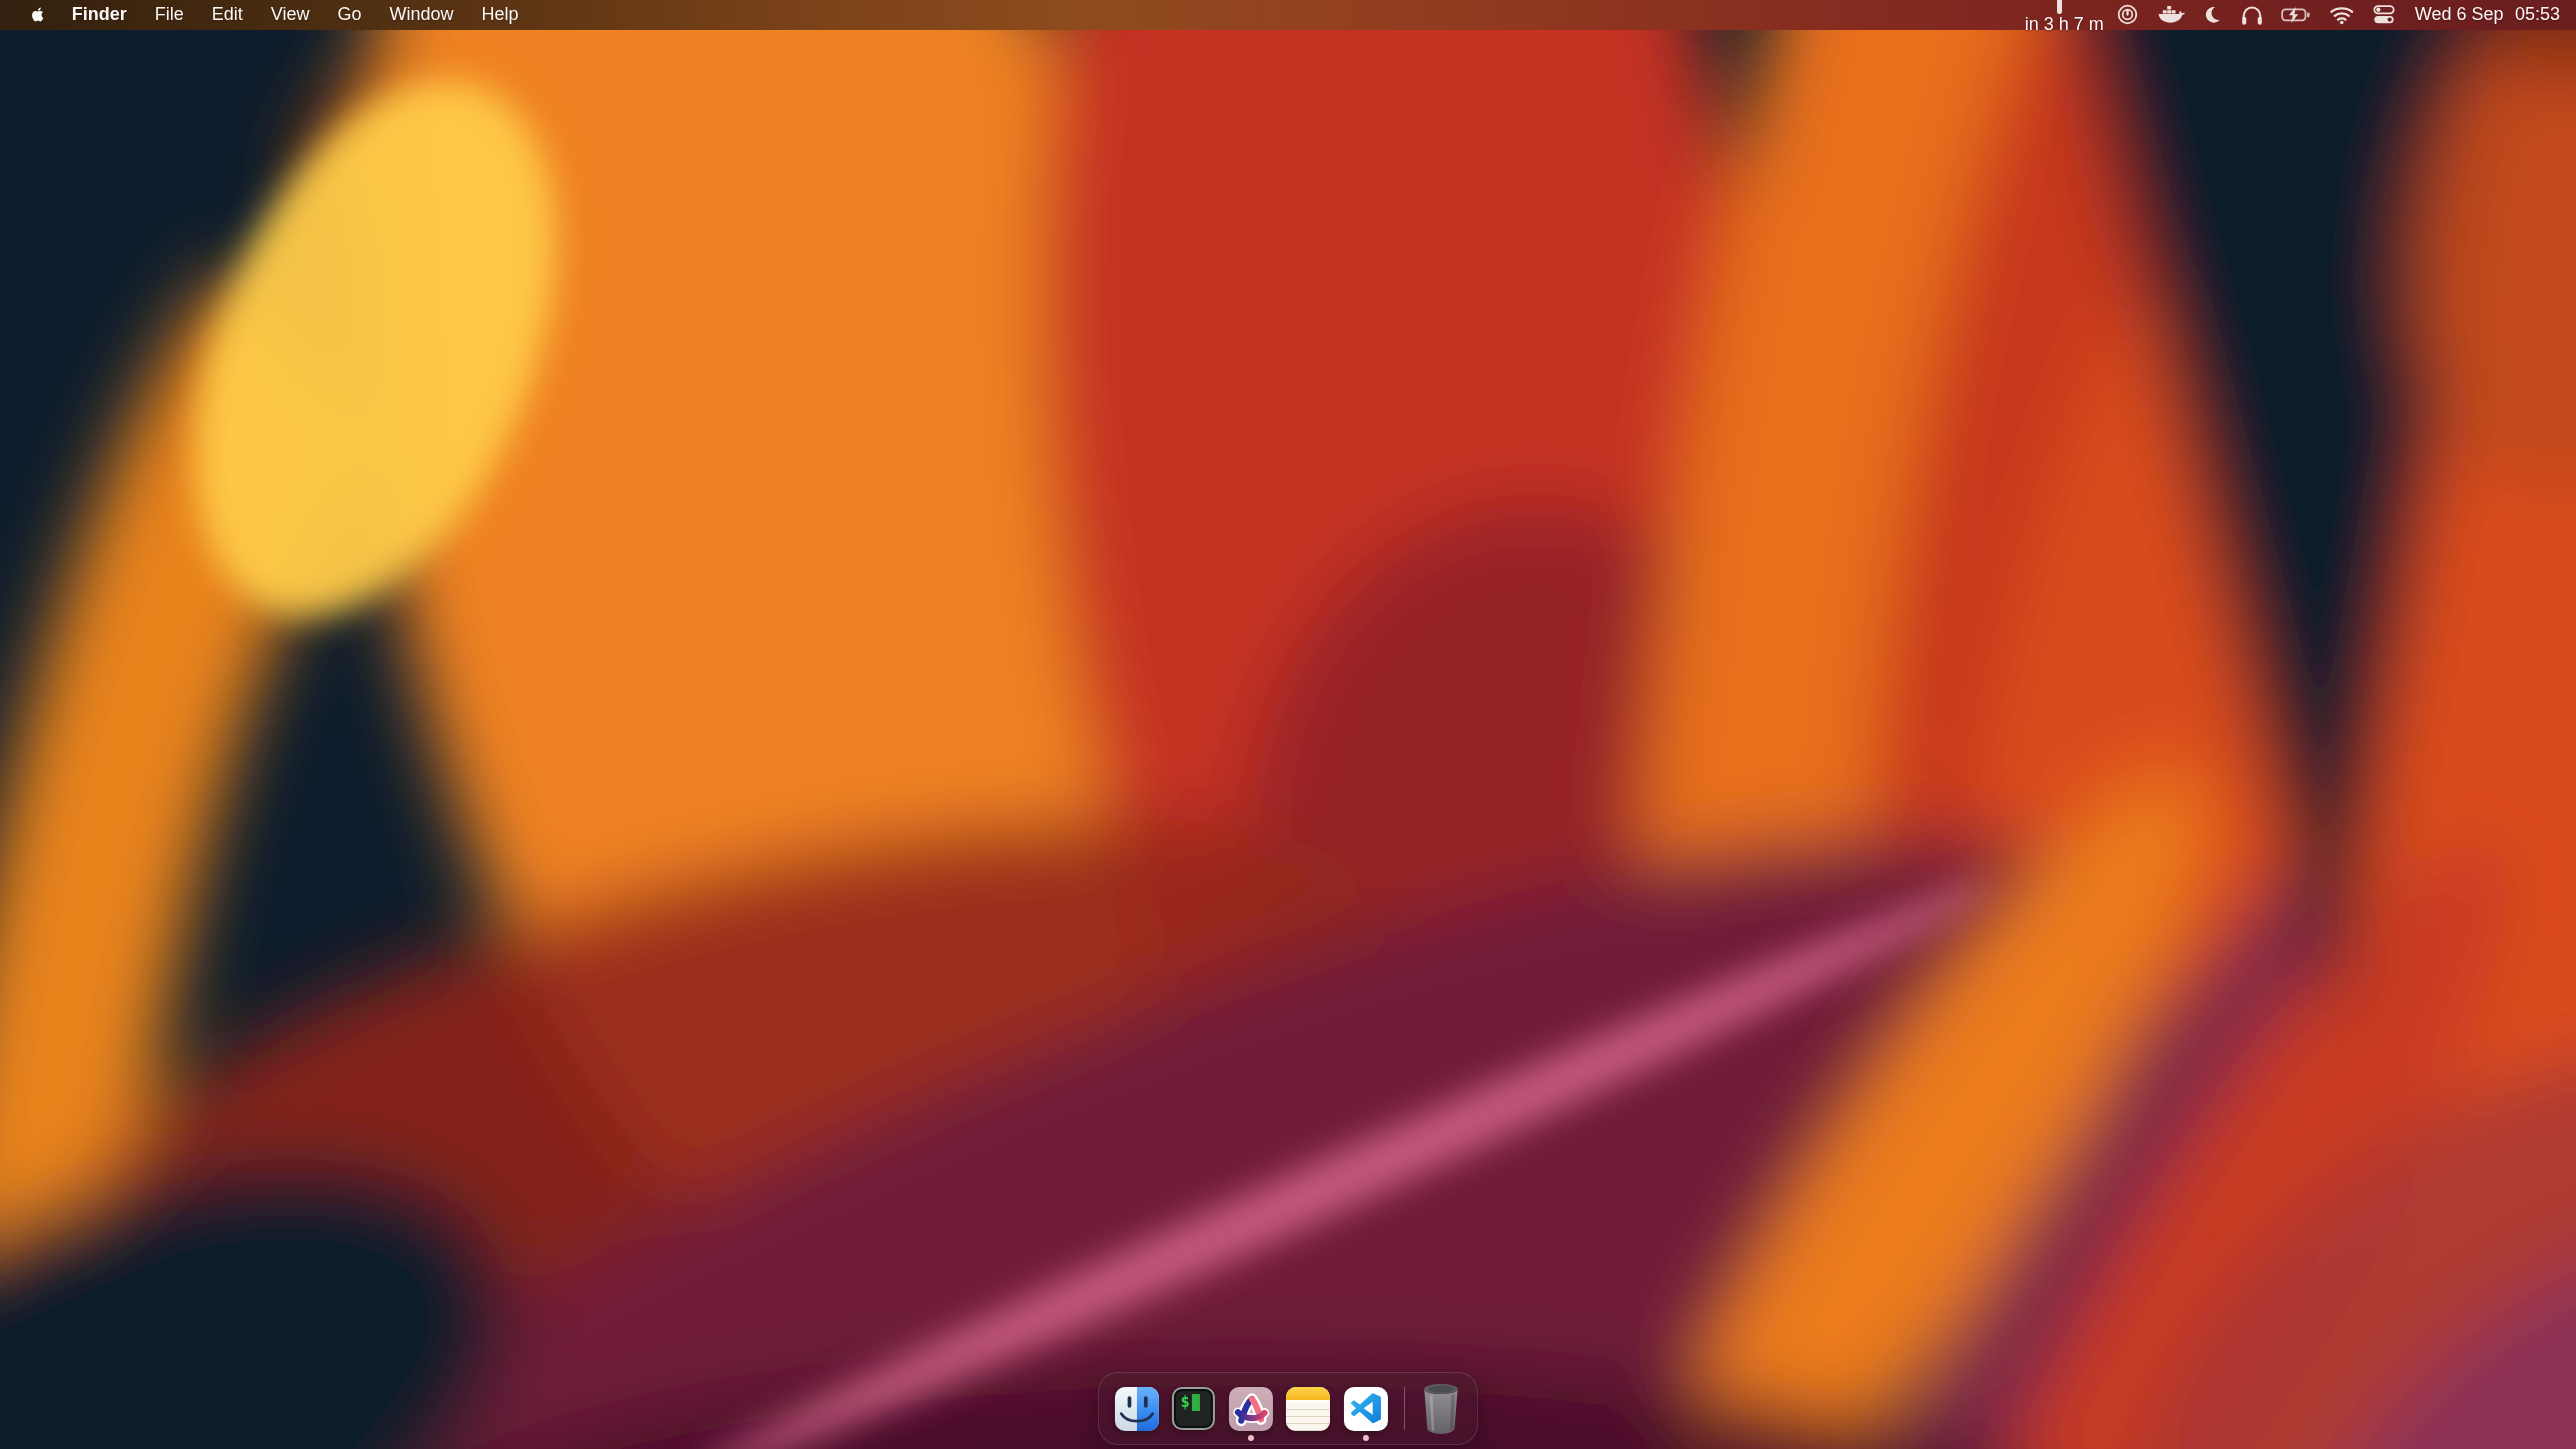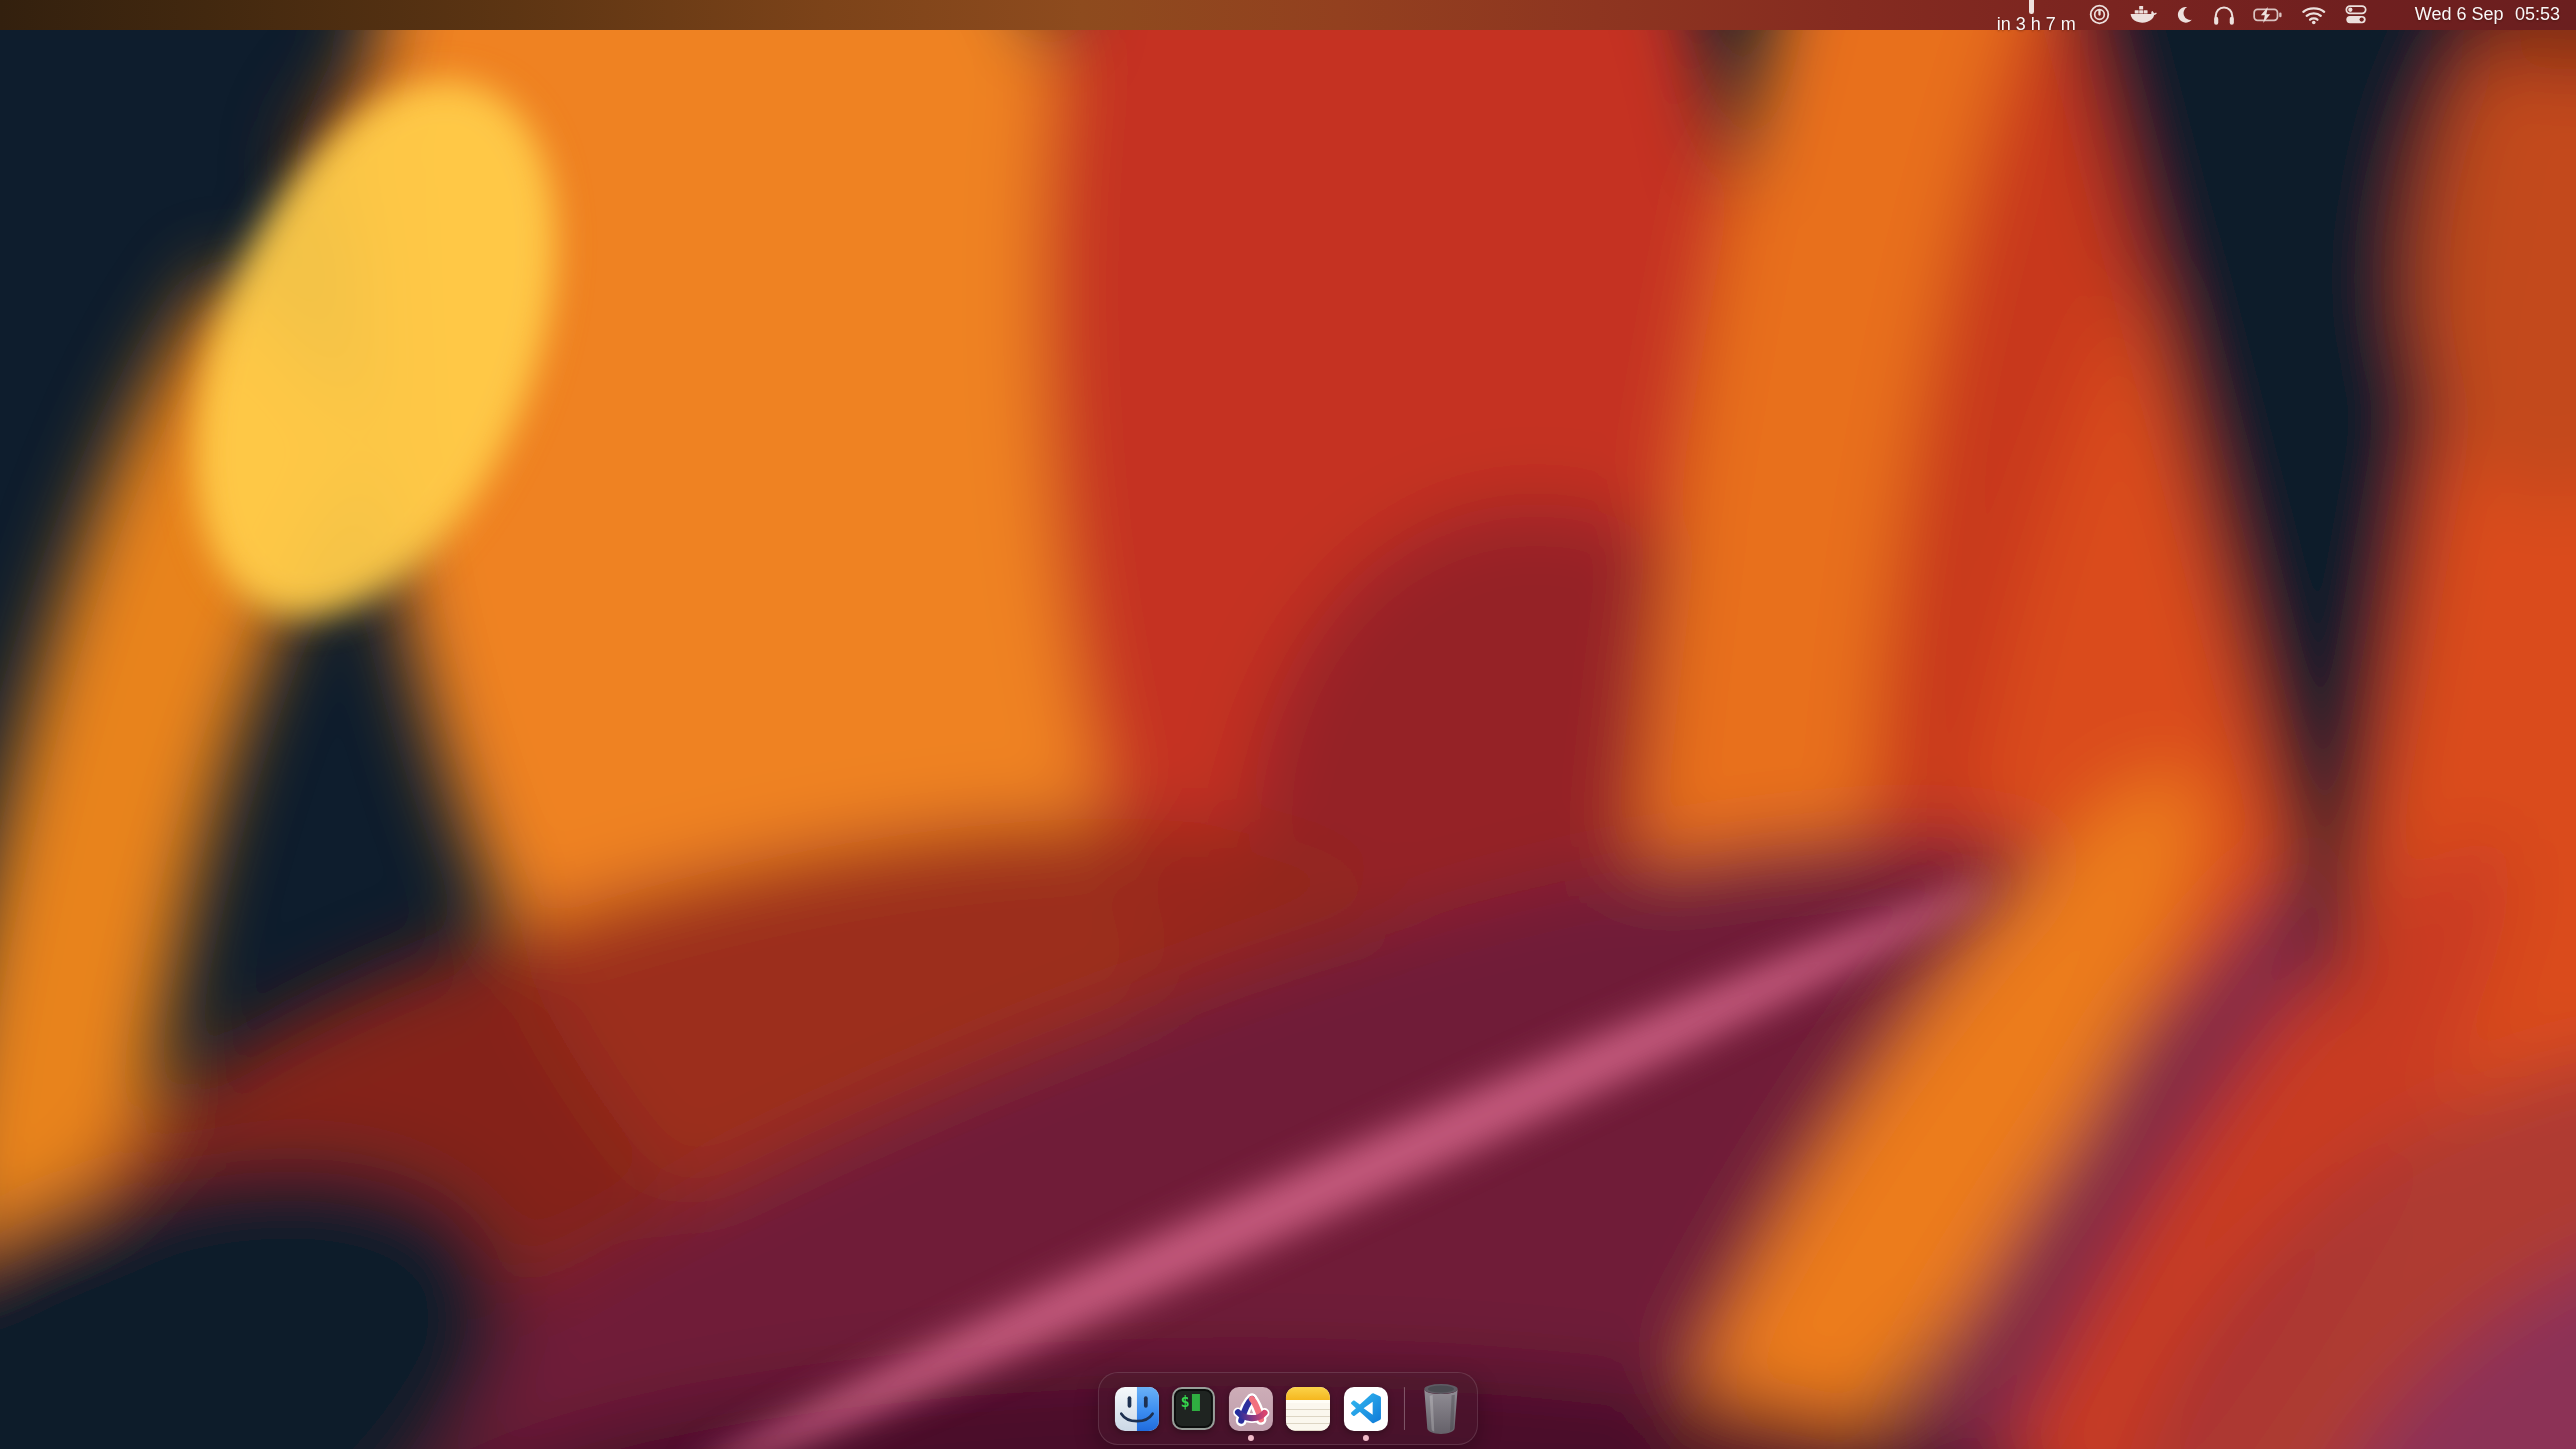--- a/index.html
+++ b/index.html
@@ -23,21 +23,21 @@
   .apple-menu svg{display:block;opacity:.97;}
   .mitem{font-size:18px;padding:0 14px;height:100%;display:flex;align-items:center;cursor:default;}
   .mitem.app-name{font-weight:700;}
   .menu-right{margin-left:auto;display:flex;align-items:center;height:100%;padding-right:16px;}
   .sicon{display:flex;align-items:center;margin:0 8.7px;height:100%;}
   .sicon svg{display:block;opacity:.93;}
   .timer-group{display:flex;align-items:center;margin-right:4px;flex-direction:column;}
   .timer-bar{width:4.7px;height:19.5px;border-radius:2.3px;background:#f6ebe8;opacity:.95;margin-right:8.7px;}
   .timer-label{font-size:18px;}
   .clock{display:flex;align-items:center;margin-left:10px;font-size:18px;}
-  .clock .date{margin-right:11.4px;margin-left:28px;}
+  .clock .date{margin-right:11.4px;}
 
   
   .dock{
     position:absolute;bottom:4px;left:50%;transform:translateX(-50%);z-index:10;
     height:71px;border-radius:20px;display:flex;align-items:center;padding:0 9.4px;
     background:rgba(70,27,46,.40);
     border:1.3px solid rgba(255,255,255,.13);
     box-shadow:0 8px 23px rgba(0,0,0,.28);
   }
   .tile{width:44px;height:44px;border-radius:10px;margin:0 6.7px;position:relative;
@@ -127,20 +127,37 @@
     </g>
     <g filter="url(#b28)">
 
       <ellipse cx="560" cy="520" rx="235" ry="420" fill="#ffcb4a" opacity="0.95" transform="rotate(22 560 520)"></ellipse>
 
       <ellipse cx="2000" cy="1760" rx="1060" ry="40" fill="#dd6b90" opacity="0.8" transform="rotate(-24.5 2000 1760)"></ellipse>
     </g>
   </svg>
 
   <div class="menubar">
+    <div class="menu-left">
+      <div class="apple-menu">
+        <span>
+          <svg width="19" height="19" viewBox="0 0 24 24" fill="#ffffff">
+            <path d="M17.05 12.54c-.03-2.23 1.82-3.3 1.9-3.35-1.04-1.52-2.65-1.73-3.22-1.75-1.37-.14-2.67.8-3.36.8-.69 0-1.76-.78-2.9-.76-1.49.02-2.86.87-3.63 2.2-1.55 2.69-.4 6.67 1.11 8.85.74 1.07 1.62 2.27 2.77 2.23 1.11-.04 1.53-.72 2.87-.72 1.34 0 1.72.72 2.89.7 1.2-.02 1.95-1.09 2.68-2.16.84-1.24 1.19-2.44 1.21-2.5-.03-.01-2.32-.89-2.32-3.54z"></path>
+            <path d="M15.32 5.99c.61-.74 1.02-1.77.91-2.8-.88.04-1.94.59-2.57 1.33-.56.66-1.06 1.71-.93 2.72.98.08 1.98-.5 2.59-1.25z"></path>
+          </svg>
+        </span>
+      </div>
+      <div class="mitem app-name">Finder</div>
+      <div class="mitem">File</div>
+      <div class="mitem">Edit</div>
+      <div class="mitem">View</div>
+      <div class="mitem">Go</div>
+      <div class="mitem">Window</div>
+      <div class="mitem">Help</div>
+    </div>
 
     <div class="menu-right">
       <div class="timer-group">
         <span class="timer-bar"></span>
         <span class="timer-label">in 3 h 7 m</span>
       </div>
 
       <span class="sicon">
         <svg width="23" height="23" viewBox="0 0 34 34">
           <circle cx="17" cy="17" r="13" fill="none" stroke="#f6efec" stroke-width="2.7"></circle>

